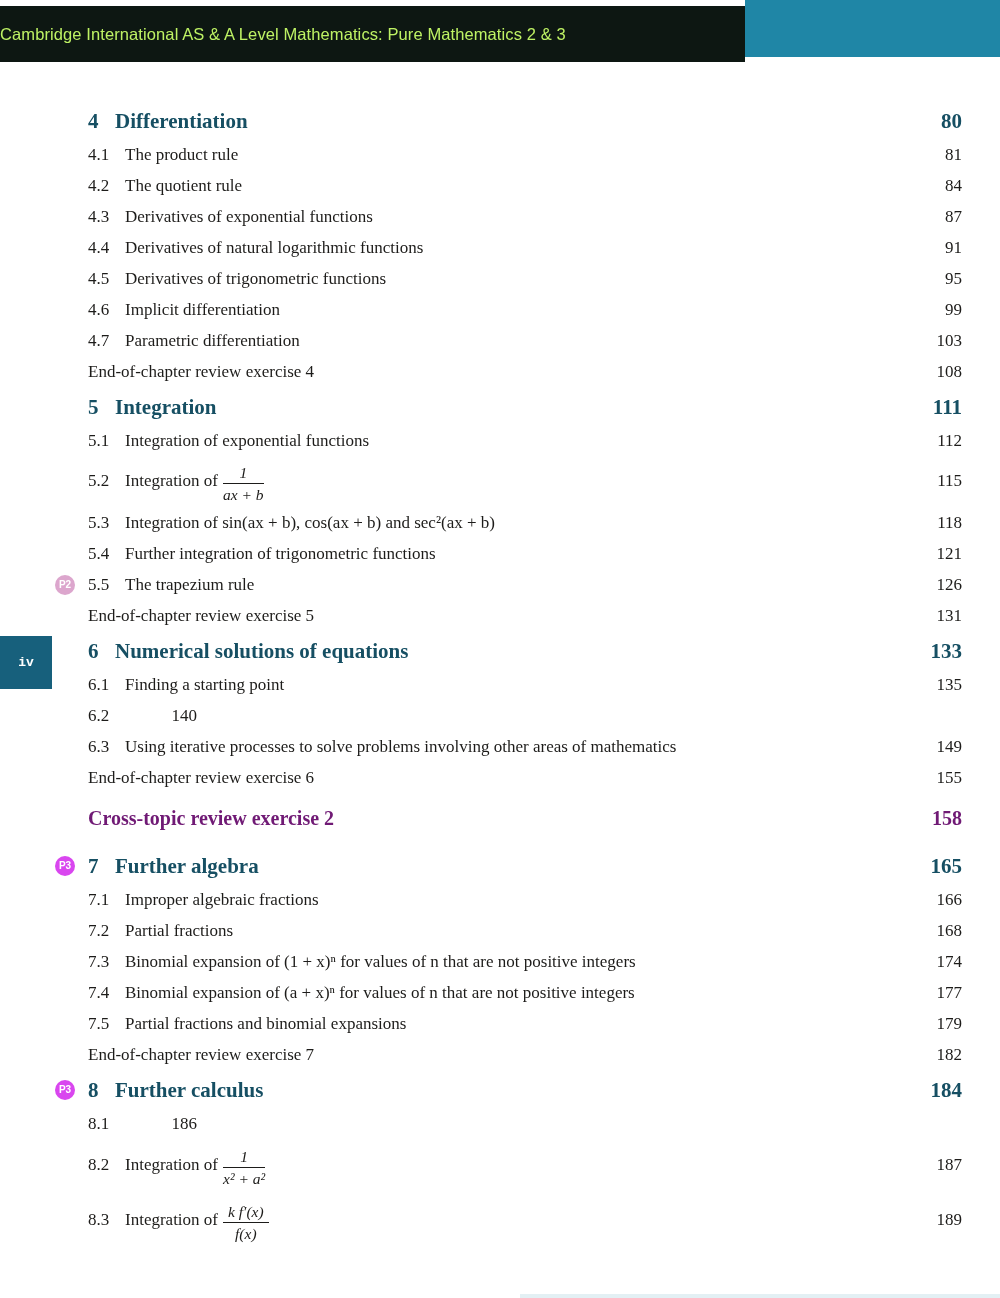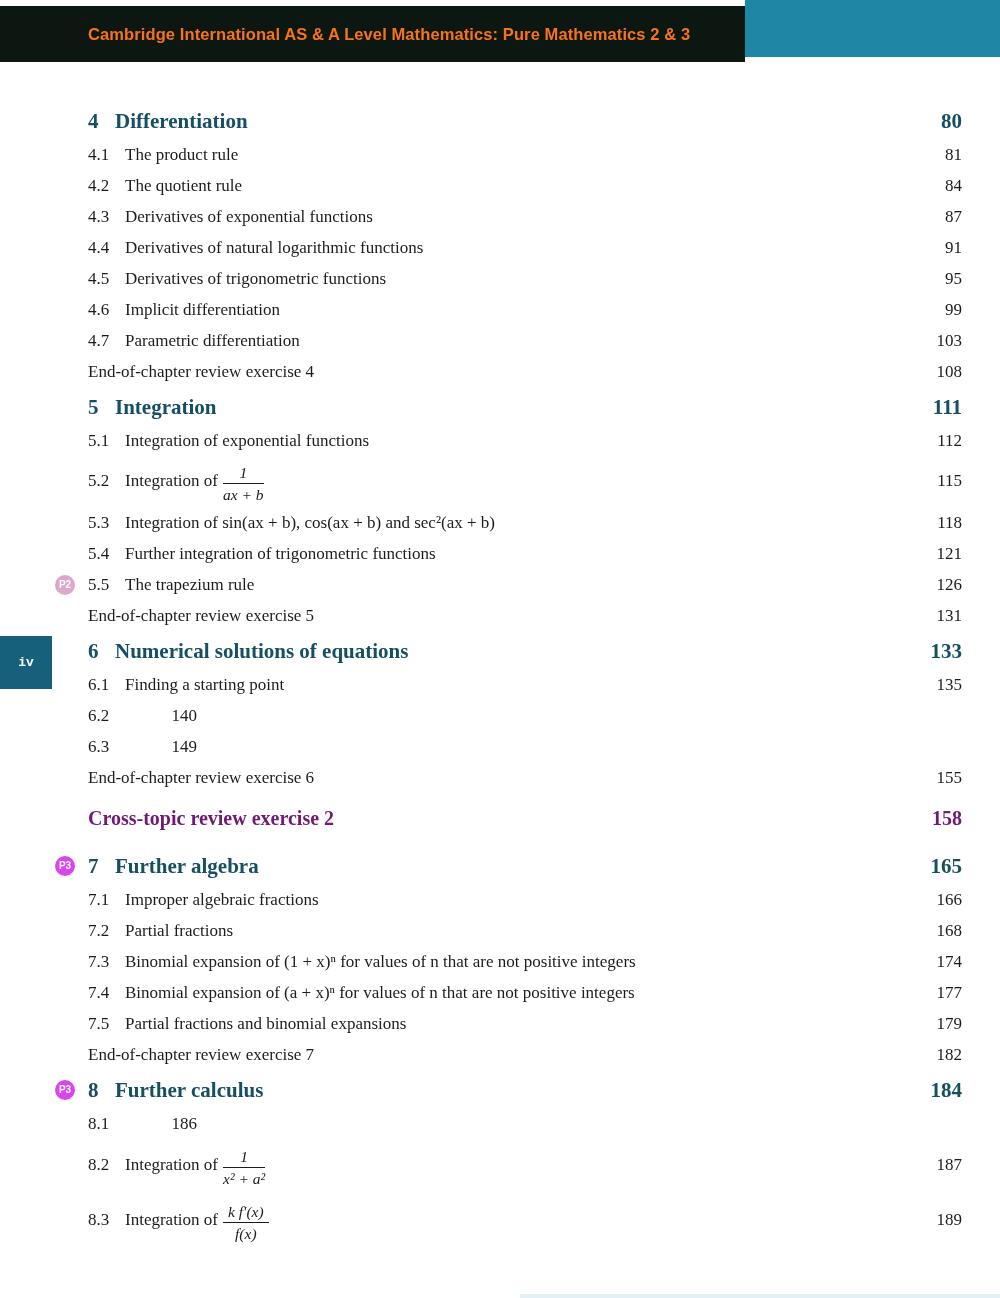--- a/index.html
+++ b/index.html
@@ -13,22 +13,22 @@
   }
   
   .header { position: absolute; top: 0; left: 0; width: 1000px; height: 62px; display: flex; }
   .header-dark {
     width: 745px; height: 56px; margin-top: 6px;
     background: #0d1712;
     display: flex; align-items: center;
   }
   .header-title {
     font-family: "Liberation Sans", sans-serif;
-    font-weight: 700; font-size: 16.5px; color: #f97316;
-    padding-left: 88px; letter-spacing: 0.1px;
+    font-weight: 400; font-size: 16.5px; color: #bef264;
+    letter-spacing: 0.1px;
   }
   .header-teal { width: 255px; height: 57px; background: #1f86a6; }
   
   .page-tab {
     position: absolute; left: 0; top: 636px; width: 52px; height: 53px;
     background: #17607c; color: #ffffff;
     font-family: Liberation Mono, monospace; font-weight: 700; font-size: 13px;
     display: flex; align-items: center; justify-content: center;
   }
   
@@ -187,20 +187,21 @@
     <span class="it-num">6.1</span>
     <span class="it-title">Finding a starting point</span>
     <span class="it-page">135</span>
   </div>
   <div class="row item">
     <span class="it-num">6.2</span>
     <span class="it-page">140</span>
   </div>
   <div class="row item">
     <span class="it-num">6.3</span>
+    <span class="it-title">Using iterative processes to solve problems involving other areas of mathematics</span>
     <span class="it-page">149</span>
   </div>
   <div class="row review">
     <span class="it-title">End-of-chapter review exercise 6</span>
     <span class="it-page">155</span>
   </div>
 
   <div class="row cross">
     <span class="it-title">Cross-topic review exercise 2</span>
     <span class="it-page">158</span>

